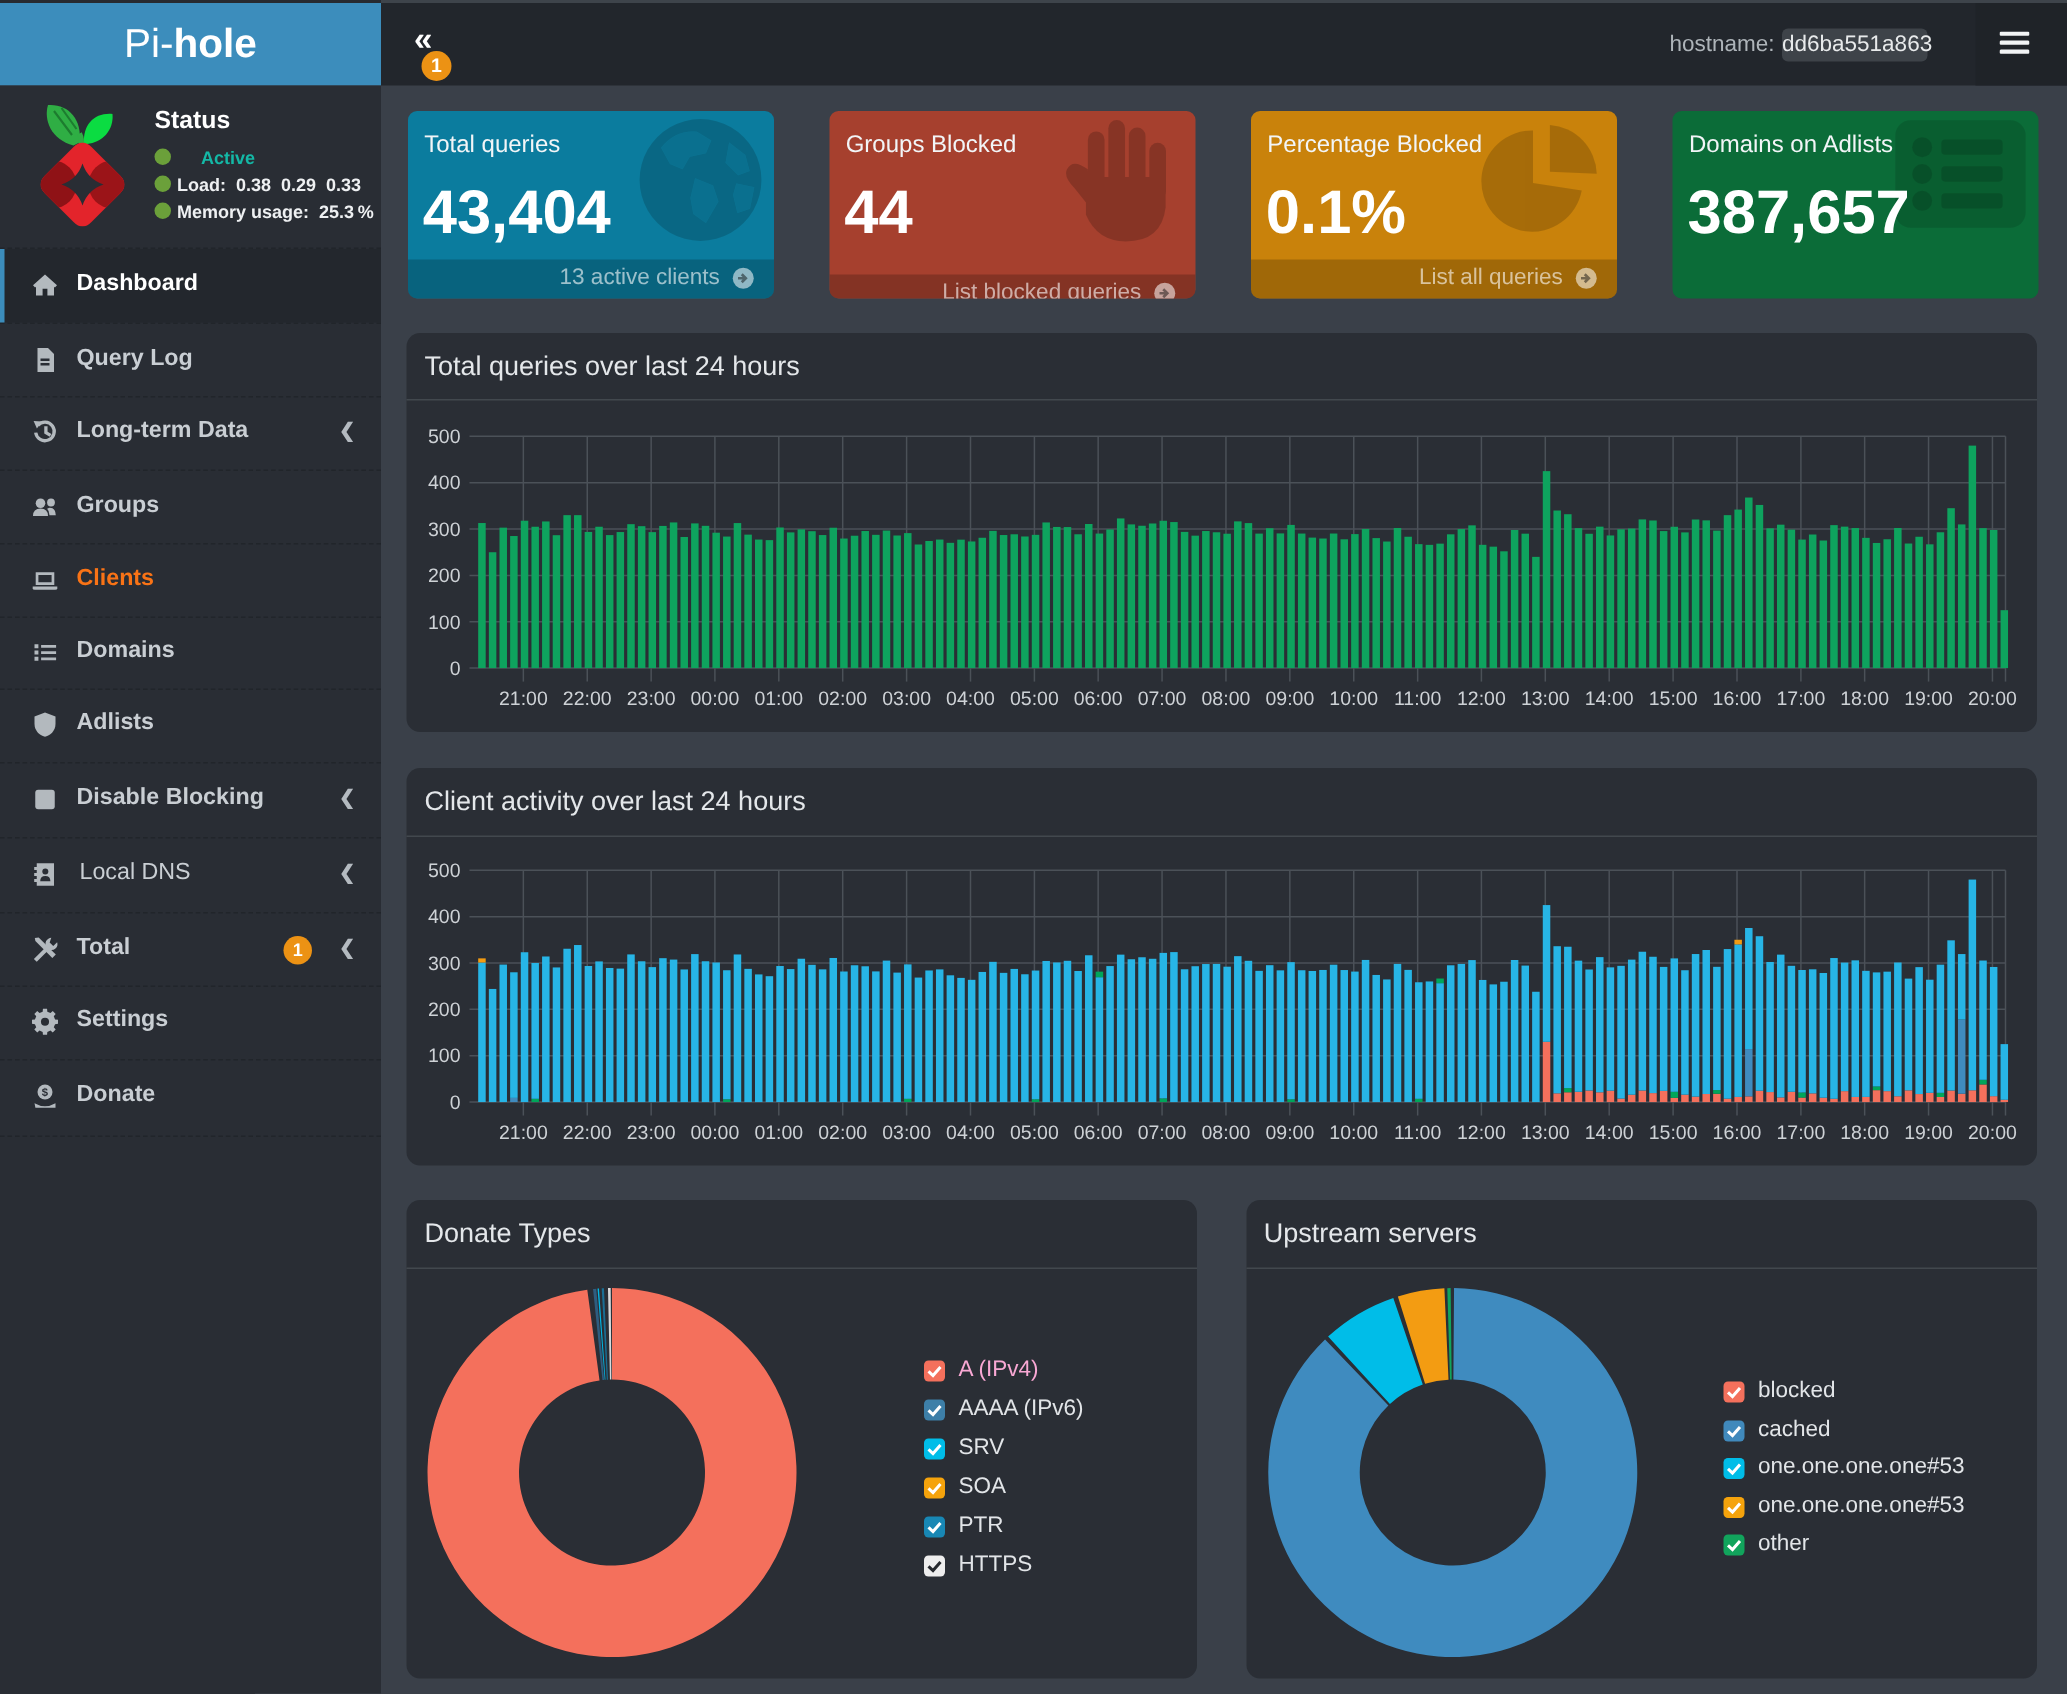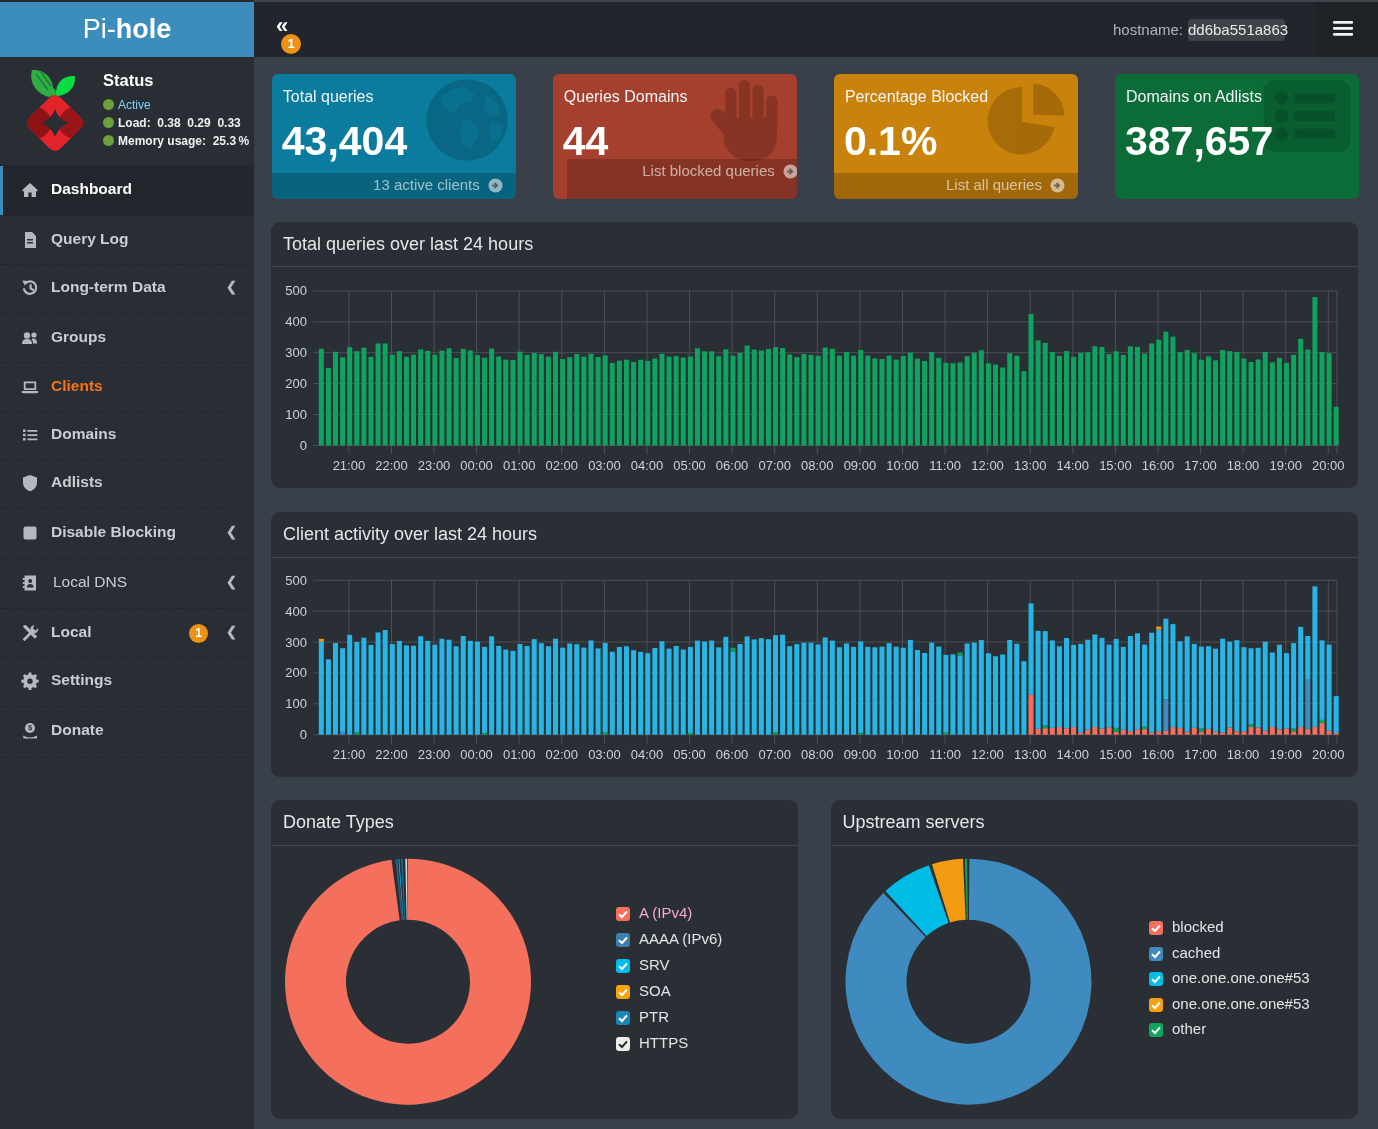--- a/index.html
+++ b/index.html
@@ -34,21 +34,21 @@
       </defs>
 <g clip-path="url(#berryclip)">
 <rect x="0" y="25" width="62" height="62" fill="#e3242b"></rect>
 <circle cx="11" cy="57" r="16" fill="#8f1216"></circle>
 <circle cx="51" cy="57" r="16" fill="#9b1418"></circle>
 <path d="M31 43 q3.5 10.5 14 14 q-10.5 3.5-14 14 q-3.5-10.5-14-14 q10.5-3.5 14-14" fill="#292d34"></path>
 </g>
     </svg></div>
 <div class="abs" style="left:103px;top:71px;font-size:16.5px;font-weight:bold;color:#fff">Status</div>
 <div class="abs" style="left:103px;top:99px;width:11px;height:11px;border-radius:50%;background:#6ba03a"></div>
-<div class="abs" style="left:118px;top:98px;font-size:12px;font-weight:normal;color:#7dd3fc">Active</div>
+<div class="abs" style="left:134px;top:98px;font-size:12px;font-weight:bold;color:#14b8a6">Active</div>
 <div class="abs" style="left:103px;top:117px;width:11px;height:11px;border-radius:50%;background:#6ba03a"></div>
 <div class="abs" style="left:118px;top:116px;font-size:12px;font-weight:bold;color:#eef0f2">Load:&nbsp; 0.38&nbsp; 0.29&nbsp; 0.33</div>
 <div class="abs" style="left:103px;top:135px;width:11px;height:11px;border-radius:50%;background:#6ba03a"></div>
 <div class="abs" style="left:118px;top:134px;font-size:12px;font-weight:bold;color:#eef0f2">Memory usage:&nbsp; 25.3 %</div>
 <div style="position:absolute;left:0;top:164.5px;width:254px;border-top:1px dashed #21252a"></div>
 <div style="position:absolute;left:0;top:214.5px;width:254px;border-top:1px dashed #21252a"></div>
 <div style="position:absolute;left:0;top:263.5px;width:254px;border-top:1px dashed #21252a"></div>
 <div style="position:absolute;left:0;top:312.5px;width:254px;border-top:1px dashed #21252a"></div>
 <div style="position:absolute;left:0;top:362px;width:254px;border-top:1px dashed #21252a"></div>
 <div style="position:absolute;left:0;top:410.5px;width:254px;border-top:1px dashed #21252a"></div>
@@ -108,21 +108,21 @@
       <path d="M1.8 4h2v2h-2z M1.8 8h2v2h-2z M1.8 12h2v2h-2z"></path>
       <circle cx="9.2" cy="7" r="2" fill="#292d34"></circle>
       <path d="M5.8 13.5 q0-3.5 3.4-3.5 t3.4 3.5 Z" fill="#292d34"></path>
     </svg></div>
 <div style="position:absolute;left:53px;top:572.5px;font-size:15.5px;font-weight:normal;color:#c9ced3">Local DNS</div>
 <div style="position:absolute;left:226px;top:573.5px;color:#b4bac0;font-size:13px;font-weight:bold">❮</div>
 <div style="position:absolute;left:21px;top:624px"><svg width="18" height="18" viewBox="0 0 18 18" fill="#b3b9be">
       <path d="M2.2 1.4 L4.8 1.0 L16.2 12.4 L13.9 14.7 L2.6 3.4 Z"></path>
       <path d="M13.2 1.2 a4 4 0 0 0-3.4 5.9 L1.6 15.3 l1.9 1.9 L11.7 9 a4 4 0 0 0 5.4-4.9 L14.5 6.7 12.1 4.3 Z"></path>
     </svg></div>
-<div style="position:absolute;left:51px;top:623px;font-size:15.5px;font-weight:bold;color:#c9ced3">Local</div>
+<div style="position:absolute;left:51px;top:623px;font-size:15.5px;font-weight:bold;color:#c9ced3">Total</div>
 <div style="position:absolute;left:189px;top:623.5px;width:19px;height:19px;border-radius:50%;background:#ec9214;color:#fff;font-size:12px;font-weight:bold;text-align:center;line-height:19px">1</div>
 <div style="position:absolute;left:226px;top:624px;color:#b4bac0;font-size:13px;font-weight:bold">❮</div>
 <div style="position:absolute;left:21px;top:672px"><svg width="18" height="18" viewBox="0 0 18 18" fill="#b3b9be">
       <path d="M7.62 0.51 L10.38 0.51 L10.55 2.48 L12.66 3.35 L14.17 2.08 L16.12 4.03 L14.85 5.54 L15.72 7.65 L17.69 7.82 L17.69 10.58 L15.72 10.75 L14.85 12.86 L16.12 14.37 L14.17 16.32 L12.66 15.05 L10.55 15.92 L10.38 17.89 L7.62 17.89 L7.45 15.92 L5.34 15.05 L3.83 16.32 L1.88 14.37 L3.15 12.86 L2.28 10.75 L0.31 10.58 L0.31 7.82 L2.28 7.65 L3.15 5.54 L1.88 4.03 L3.83 2.08 L5.34 3.35 L7.45 2.48 Z"></path>
       <circle cx="9" cy="9.2" r="2.7" fill="#292d34"></circle>
     </svg></div>
 <div style="position:absolute;left:51px;top:671px;font-size:15.5px;font-weight:bold;color:#c9ced3">Settings</div>
 <div style="position:absolute;left:21px;top:722px"><svg width="18" height="18" viewBox="0 0 18 18" fill="#b3b9be">
       <circle cx="9" cy="6" r="5"></circle>
       <text x="9" y="8.4" text-anchor="middle" font-size="7.5" font-weight="bold" fill="#292d34">$</text>
@@ -151,23 +151,23 @@
   <div style="position:absolute;right:6px;top:3px"><svg width="86" height="92" viewBox="0 0 34 36">
         <g opacity="0.18" fill="#000">
           <rect x="8" y="4" width="4.4" height="18" rx="2.2"></rect>
           <rect x="13.4" y="1" width="4.4" height="20" rx="2.2"></rect>
           <rect x="18.8" y="3" width="4.4" height="19" rx="2.2"></rect>
           <rect x="24.2" y="7" width="4.4" height="15" rx="2.2"></rect>
           <path d="M8 14 q-4-3-5.5 0 q-1 2 2 5 l4 5 z"></path>
           <path d="M7.5 16 h21 v8 q-1 9-10.5 9 q-7.5 0-10.5-7 z"></path>
         </g>
       </svg></div>
-  <div style="position:absolute;left:11px;top:14px;font-size:16px;color:#f2f5f7">Queries Domains</div>
+  <div style="position:absolute;left:11px;top:14px;font-size:16px;color:#f2f5f7">Groups Blocked</div>
   <div style="position:absolute;left:10px;top:47px;font-size:41px;line-height:41px;font-weight:bold;color:#fff">44</div>
-  <div style="position:absolute;left:14px;bottom:0;width:100%;height:40px;background:rgba(0,0,0,0.2)">
+  <div style="position:absolute;left:0;bottom:0;width:100%;height:16px;background:rgba(0,0,0,0.2)">
     <div style="position:absolute;right:36px;top:3px;font-size:15px;color:rgba(255,255,255,0.6)">List blocked queries</div>
     <svg style="position:absolute;right:13px;top:5px" width="15" height="15">
         <circle cx="7.5" cy="7.5" r="7" fill="rgba(255,255,255,0.55)"></circle>
         <path d="M4 7.5h4.5M6.5 4.8l2.7 2.7-2.7 2.7" stroke="rgba(0,0,0,0.45)" stroke-width="1.8" fill="none"></path>
       </svg>
   </div>
 </div>
 <div style="position:absolute;left:833.9px;top:74px;width:244px;height:125px;background:#c9820b;border-radius:6px;overflow:hidden">
   <div style="position:absolute;right:6px;top:3px"><svg width="90" height="90" viewBox="0 0 36 36">
         <g opacity="0.17" fill="#000">

